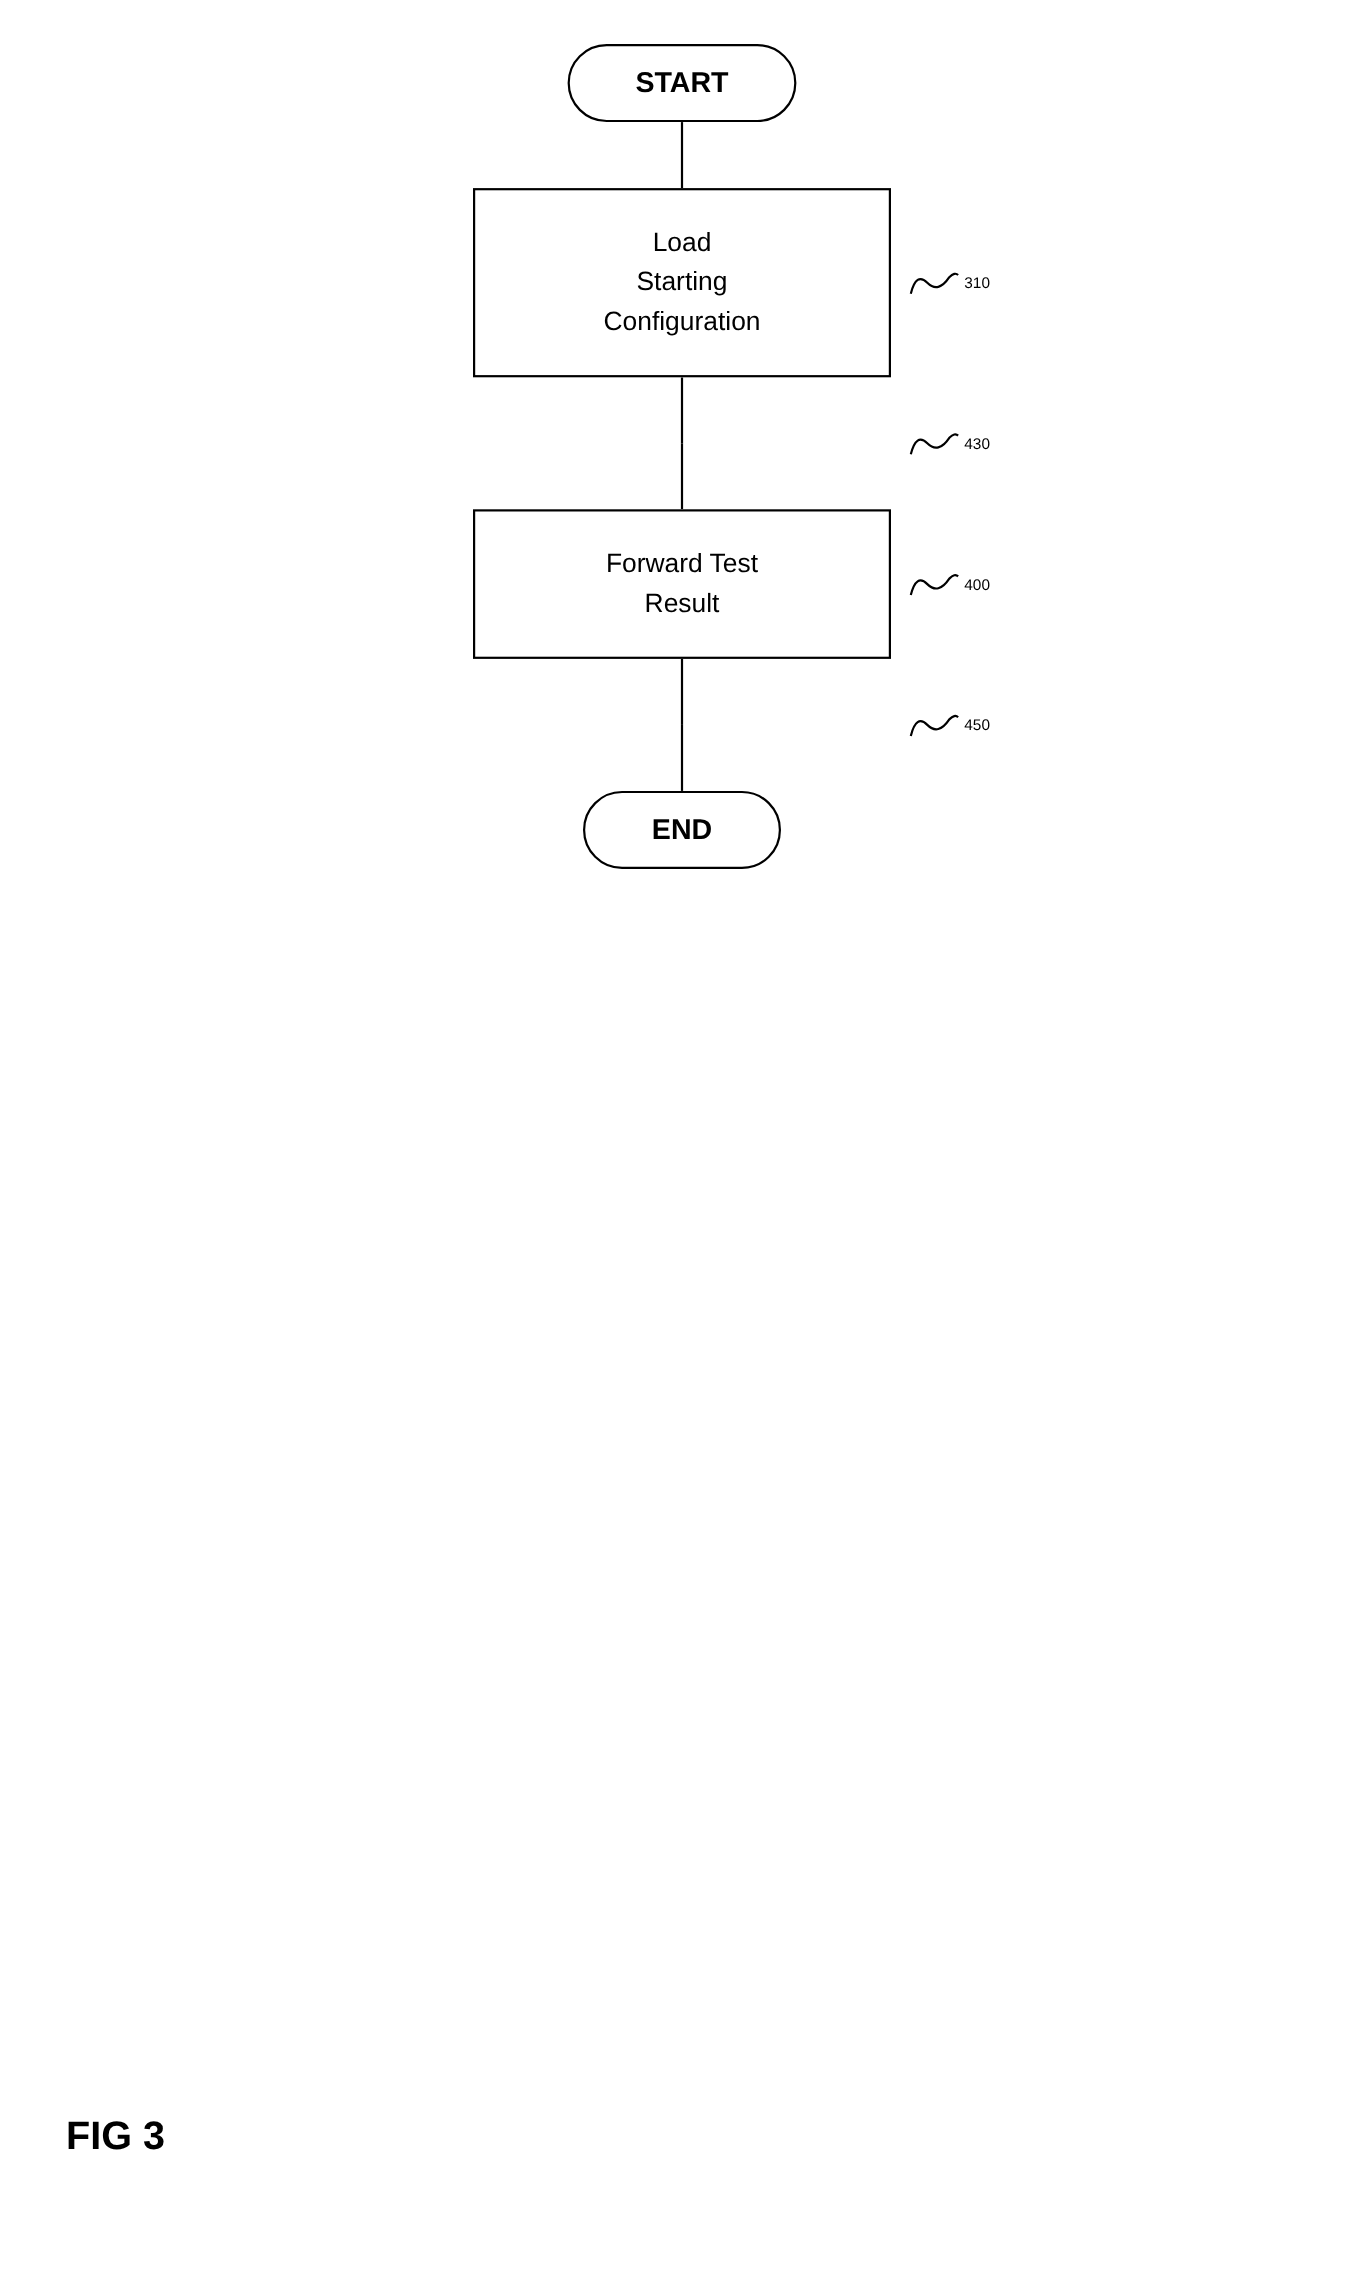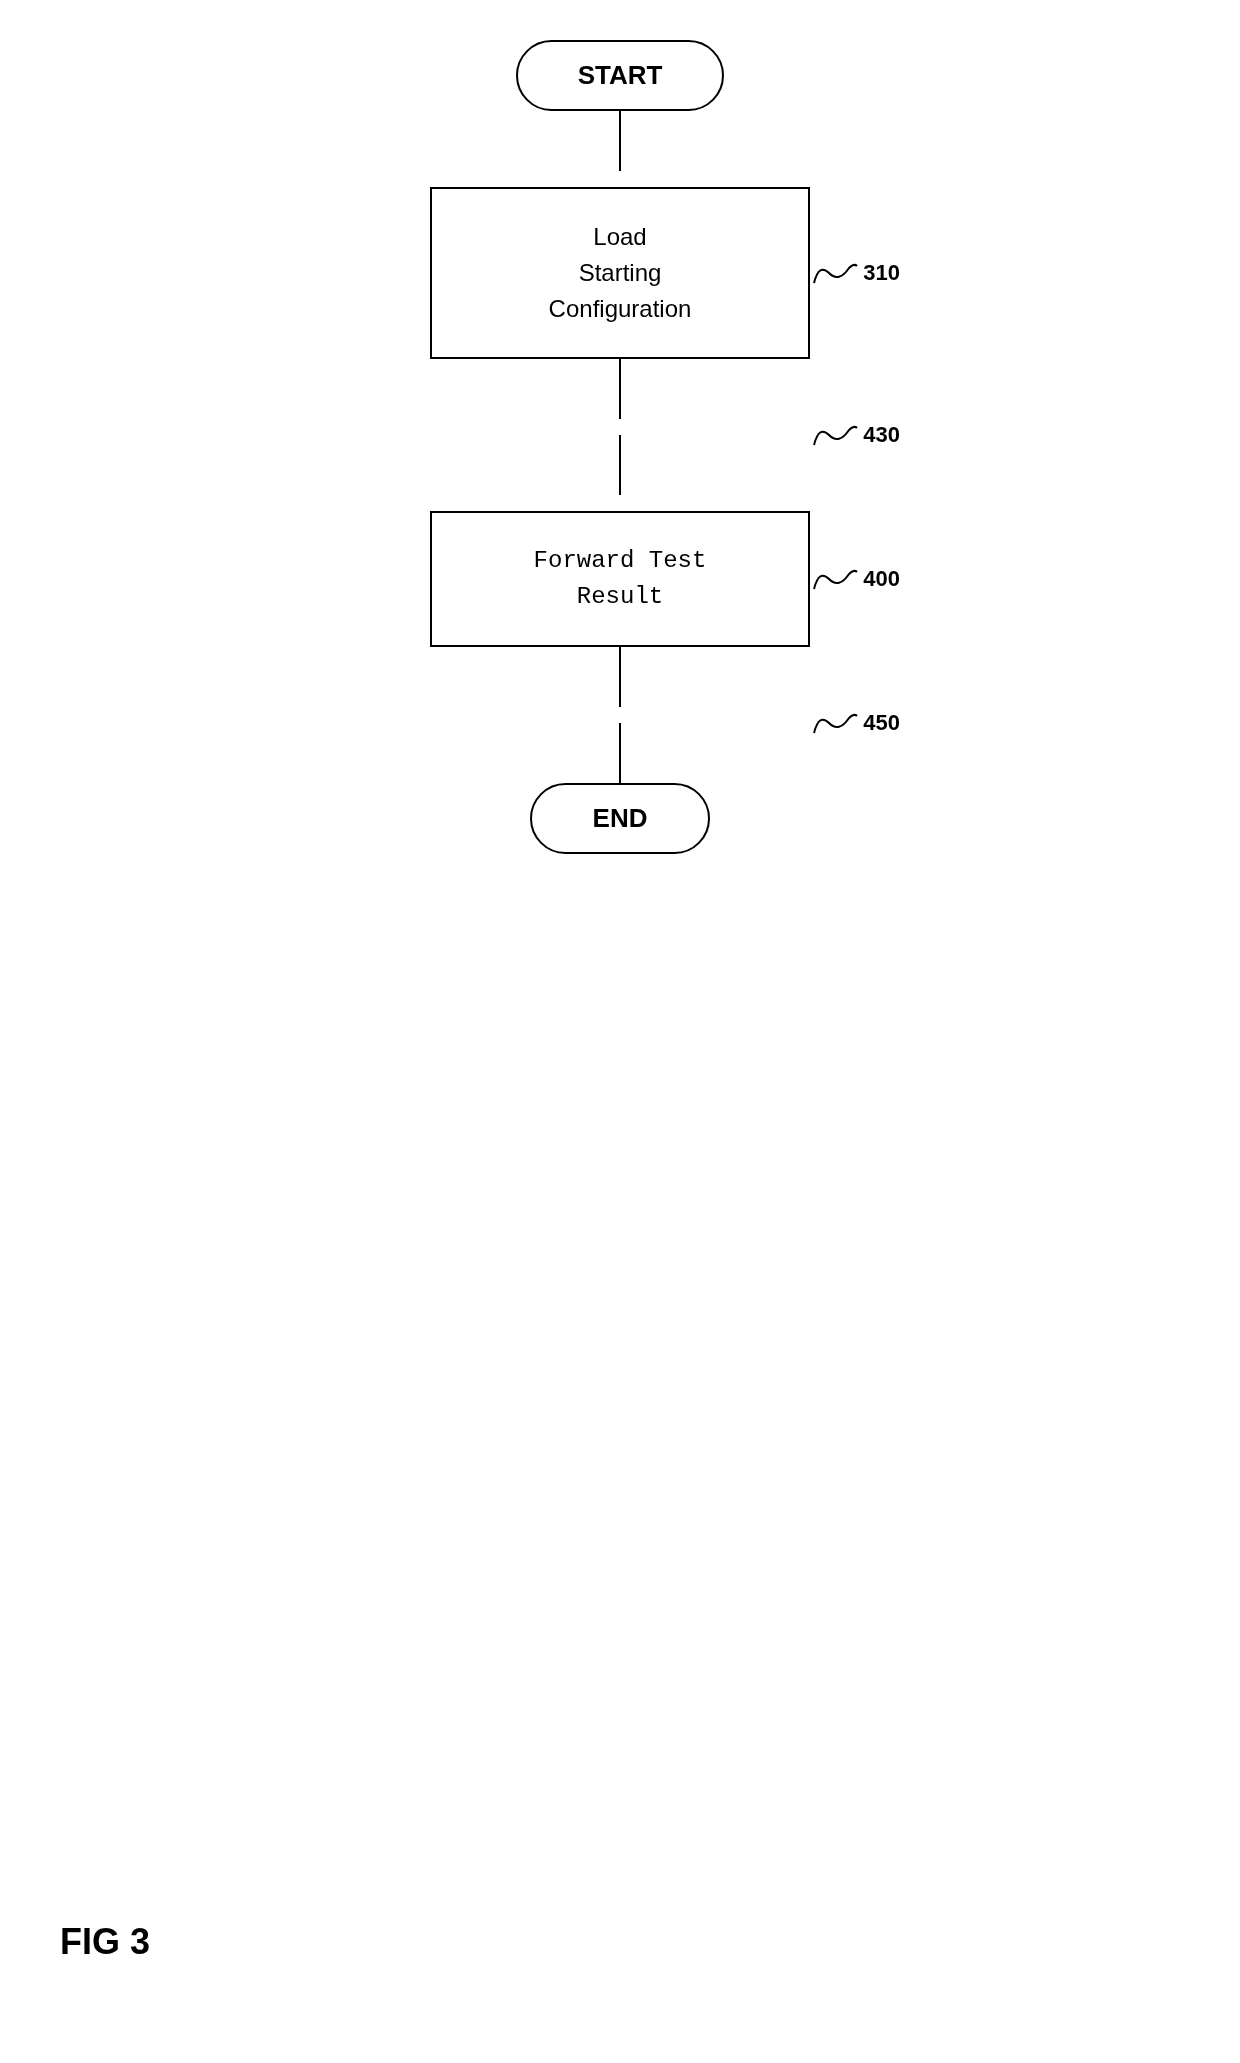--- a/index.html
+++ b/index.html
@@ -66,30 +66,29 @@
       height: 60px;
       background-color: #000;
     }
 
     .ref-label-container {
       position: relative;
       display: flex;
       align-items: center;
       width: 560px;
       justify-content: center;
-      margin-top: 16px;
     }
 
     .ref-label {
       position: absolute;
       right: 0;
       display: flex;
       align-items: center;
-      font-size: 22px;
-      font-weight: bold;
+      font-size: 14px;
+      font-weight: normal;
     }
 
     .fig-label {
       position: absolute;
       bottom: 100px;
       left: 60px;
       font-size: 36px;
       font-weight: bold;
     }
 
@@ -132,21 +131,21 @@
           <path d="M5,25 Q10,5 20,15 Q30,25 40,10 Q45,5 48,8" stroke="#000" stroke-width="2" fill="none"></path>
         </svg>
         <span>430</span>
       </div>
     </div>
 
     <div class="connector-line"></div>
 
     <div class="ref-label-container">
       <div class="process-node">
-        <span style="white-space: pre-line; font-family: Liberation Mono, monospace;">Forward Test
+        <span style="white-space: pre-line;">Forward Test
 Result</span>
       </div>
       <div class="ref-label">
         <svg class="squiggle-svg" viewBox="0 0 50 30">
           <path d="M5,25 Q10,5 20,15 Q30,25 40,10 Q45,5 48,8" stroke="#000" stroke-width="2" fill="none"></path>
         </svg>
         <span>400</span>
       </div>
     </div>
 

